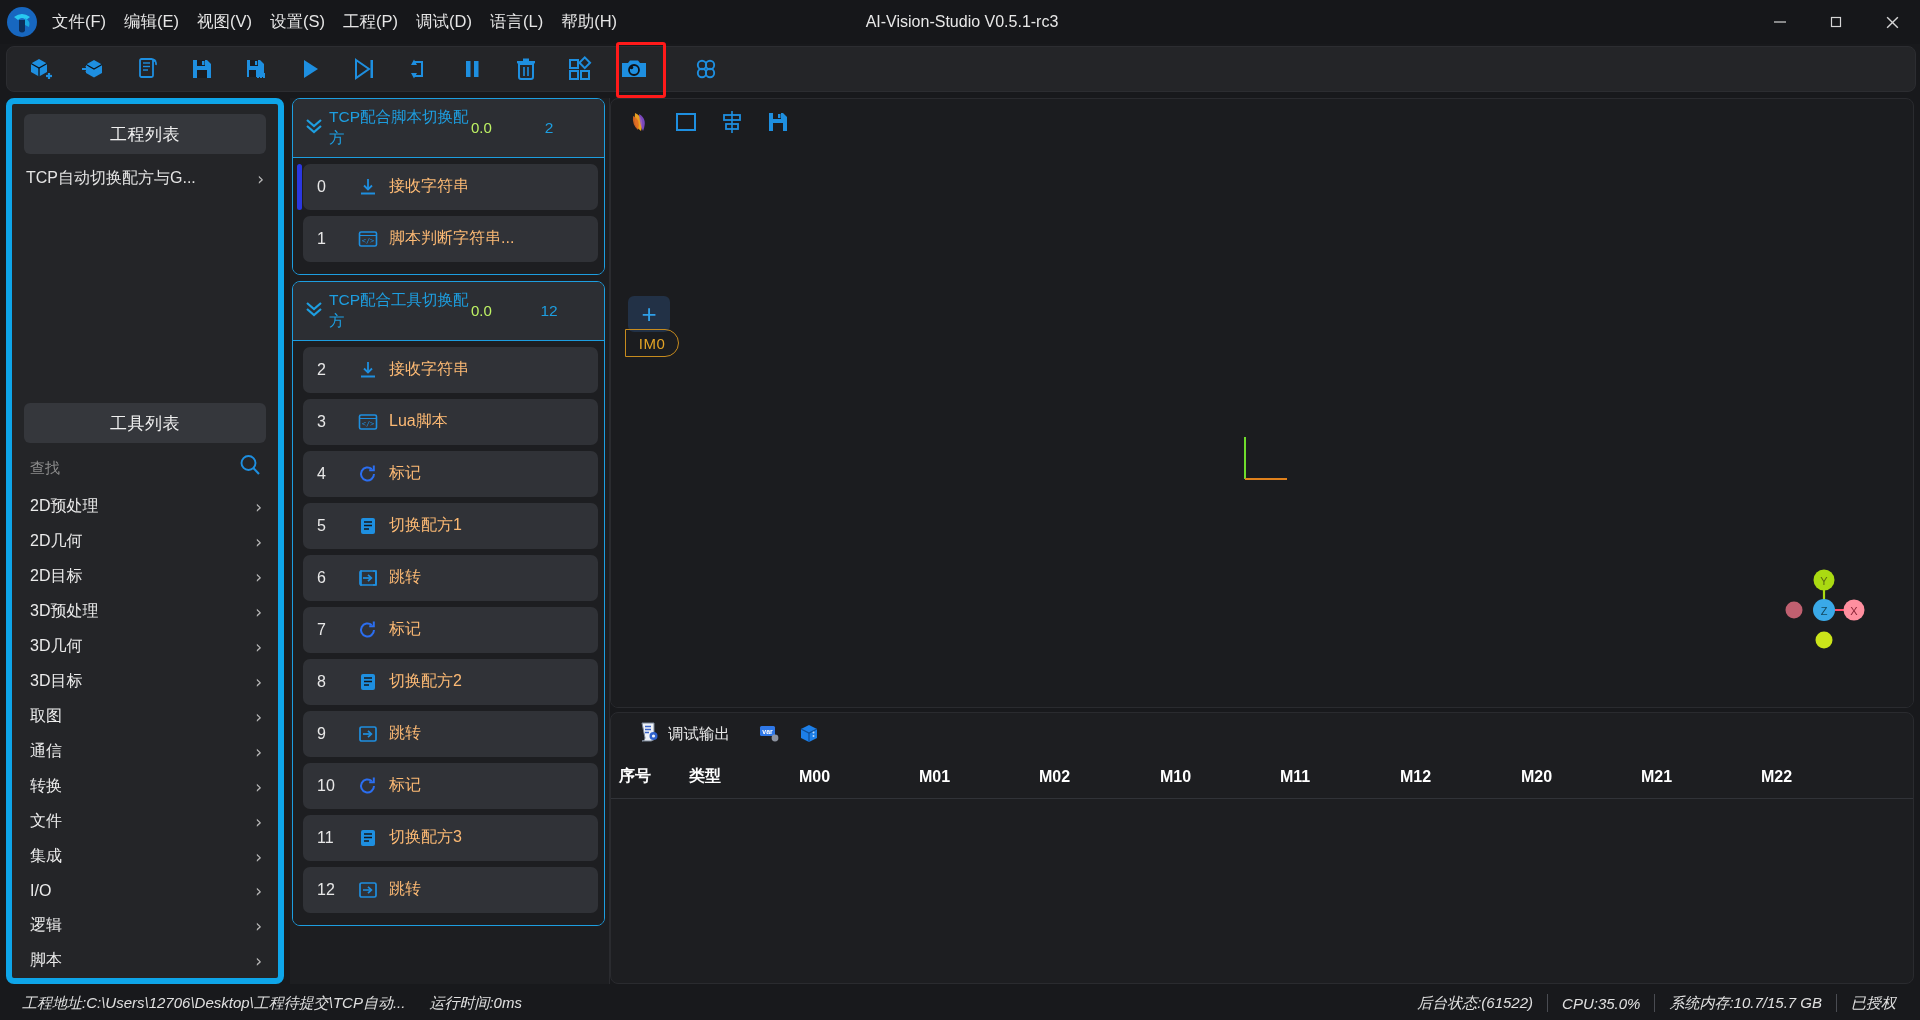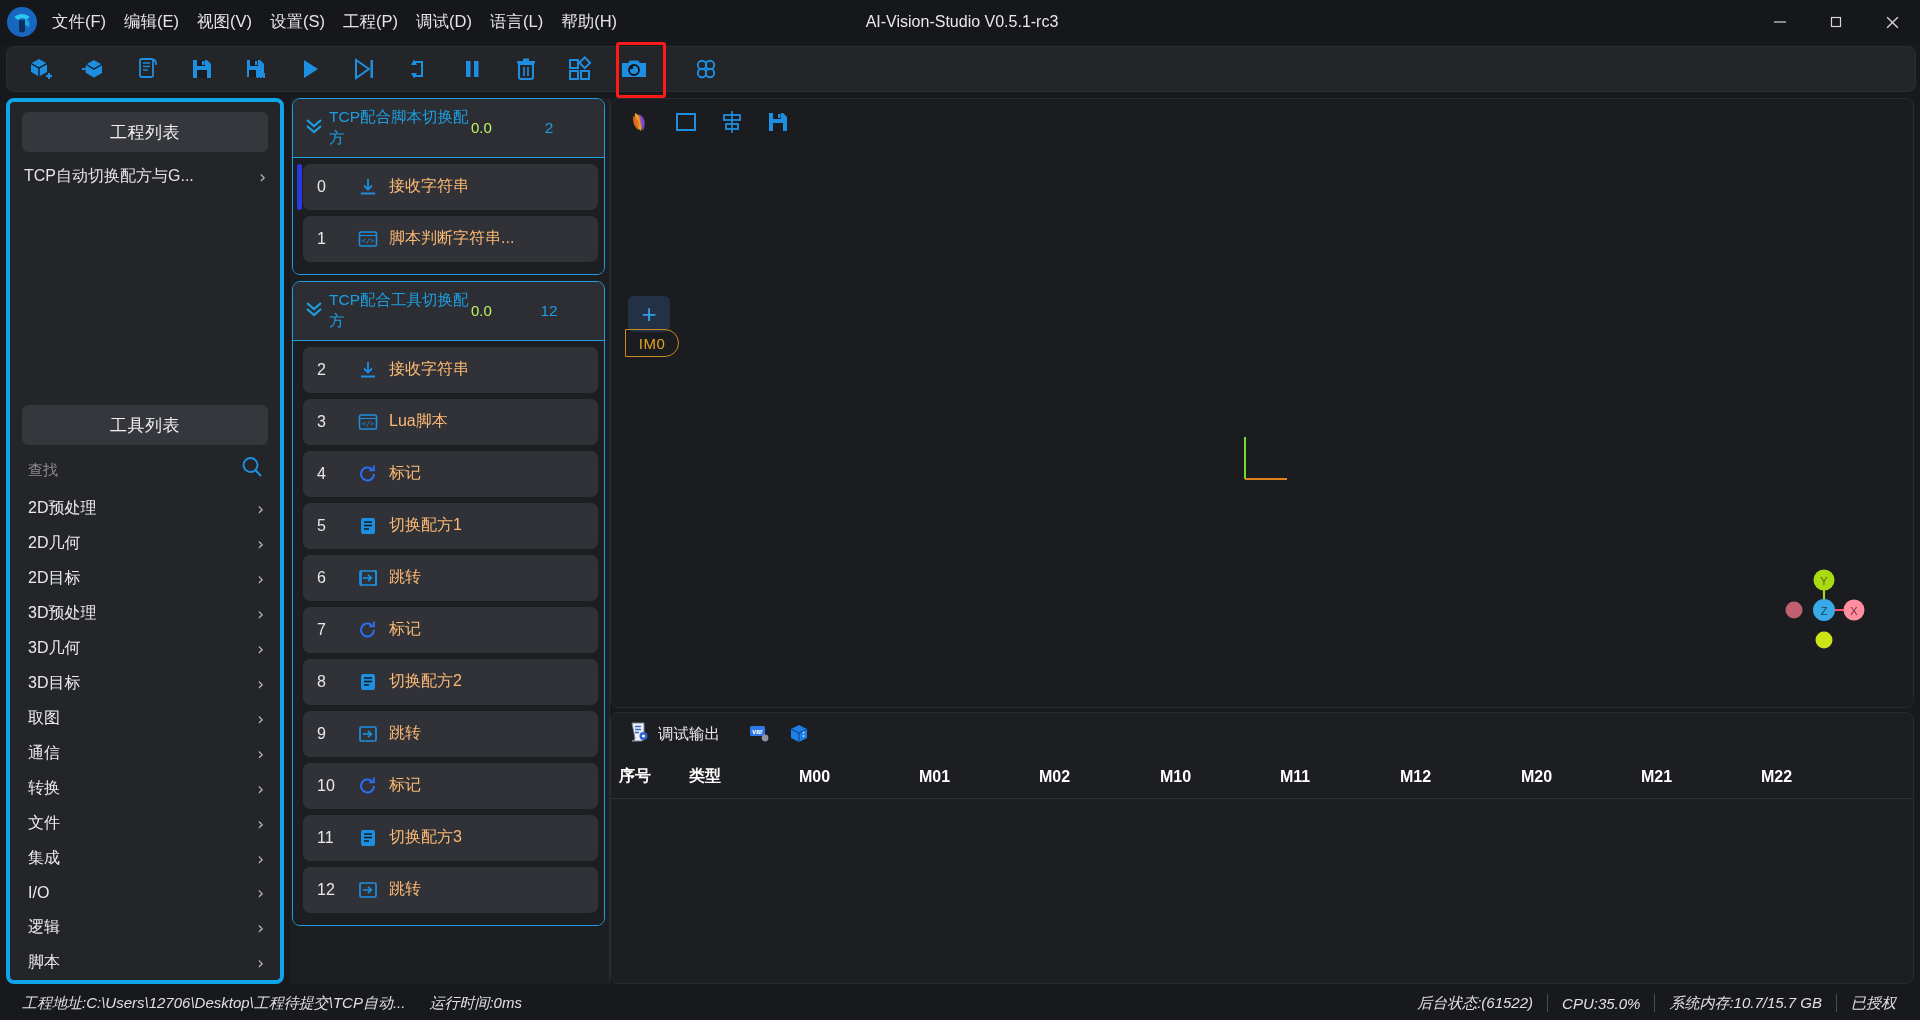--- a/index.html
+++ b/index.html
@@ -50,21 +50,21 @@
     position: absolute; border: 3px solid #ff1a1a; border-radius: 3px;
     left: 609px; top: -5px; width: 50px; height: 56px; pointer-events: none;
   }
 
   
   .body-row { flex: 1 1 auto; display: flex; min-height: 0; }
 
   
   .left-panel {
     width: 278px; flex: 0 0 278px; background: #242528; margin: 4px 0 2px 6px;
-    border-radius: 8px; display: flex; flex-direction: column; border: 4px solid #0ea5e9;
+    border-radius: 8px; display: flex; flex-direction: column; border: 6px solid #0ea5e9;
     overflow: hidden;
   }
   .panel-title {
     margin: 10px 12px 6px 12px; height: 40px; background: #35373c; border-radius: 6px;
     display: flex; align-items: center; justify-content: center;
     font-size: 17px; color: #f0f0f0; letter-spacing: .5px;
   }
   .proj-item {
     display: flex; align-items: center; justify-content: space-between;
     padding: 8px 14px 8px 14px; font-size: 16px; color: #e4e4e4;
@@ -142,21 +142,21 @@
     color: #e3a326; font-size: 15px; letter-spacing: .5px;
   }
   .axis-corner { position: absolute; left: 630px; top: 290px; }
   .nav-gizmo { position: absolute; right: 34px; bottom: 42px; width: 110px; height: 110px; }
 
   
   .debug-panel {
     flex: 1 1 auto; background: #1d1e21; margin: 2px 6px 2px 0; border-radius: 8px;
     border: 1px solid #2a2b2f; display: flex; flex-direction: column; overflow: hidden;
   }
-  .debug-head { height: 42px; display: flex; align-items: center; padding-left: 16px; flex: 0 0 42px; }
+  .debug-head { height: 42px; display: flex; align-items: center; padding-left: 26px; flex: 0 0 42px; }
   .debug-title { font-size: 15.5px; color: #e8e8e8; margin-left: 7px; margin-right: 22px; }
   .dbg-btn { width: 34px; height: 30px; display: flex; align-items: center; justify-content: center; border-radius: 4px; margin-right: 6px; }
   .tbl-head { display: flex; align-items: center; height: 44px; flex: 0 0 44px; padding-left: 8px; border-bottom: 1px solid #313338; }
   .th { font-size: 16px; font-weight: bold; color: #ffffff; flex: 0 0 auto; }
   .tbl-body { flex: 1 1 auto; }
 
   
   .statusbar {
     height: 34px; flex: 0 0 34px; background: #18191c; display: flex; align-items: center;
     font-size: 15px; color: #e0e0e0; padding: 0 10px 0 22px; font-style: italic;

